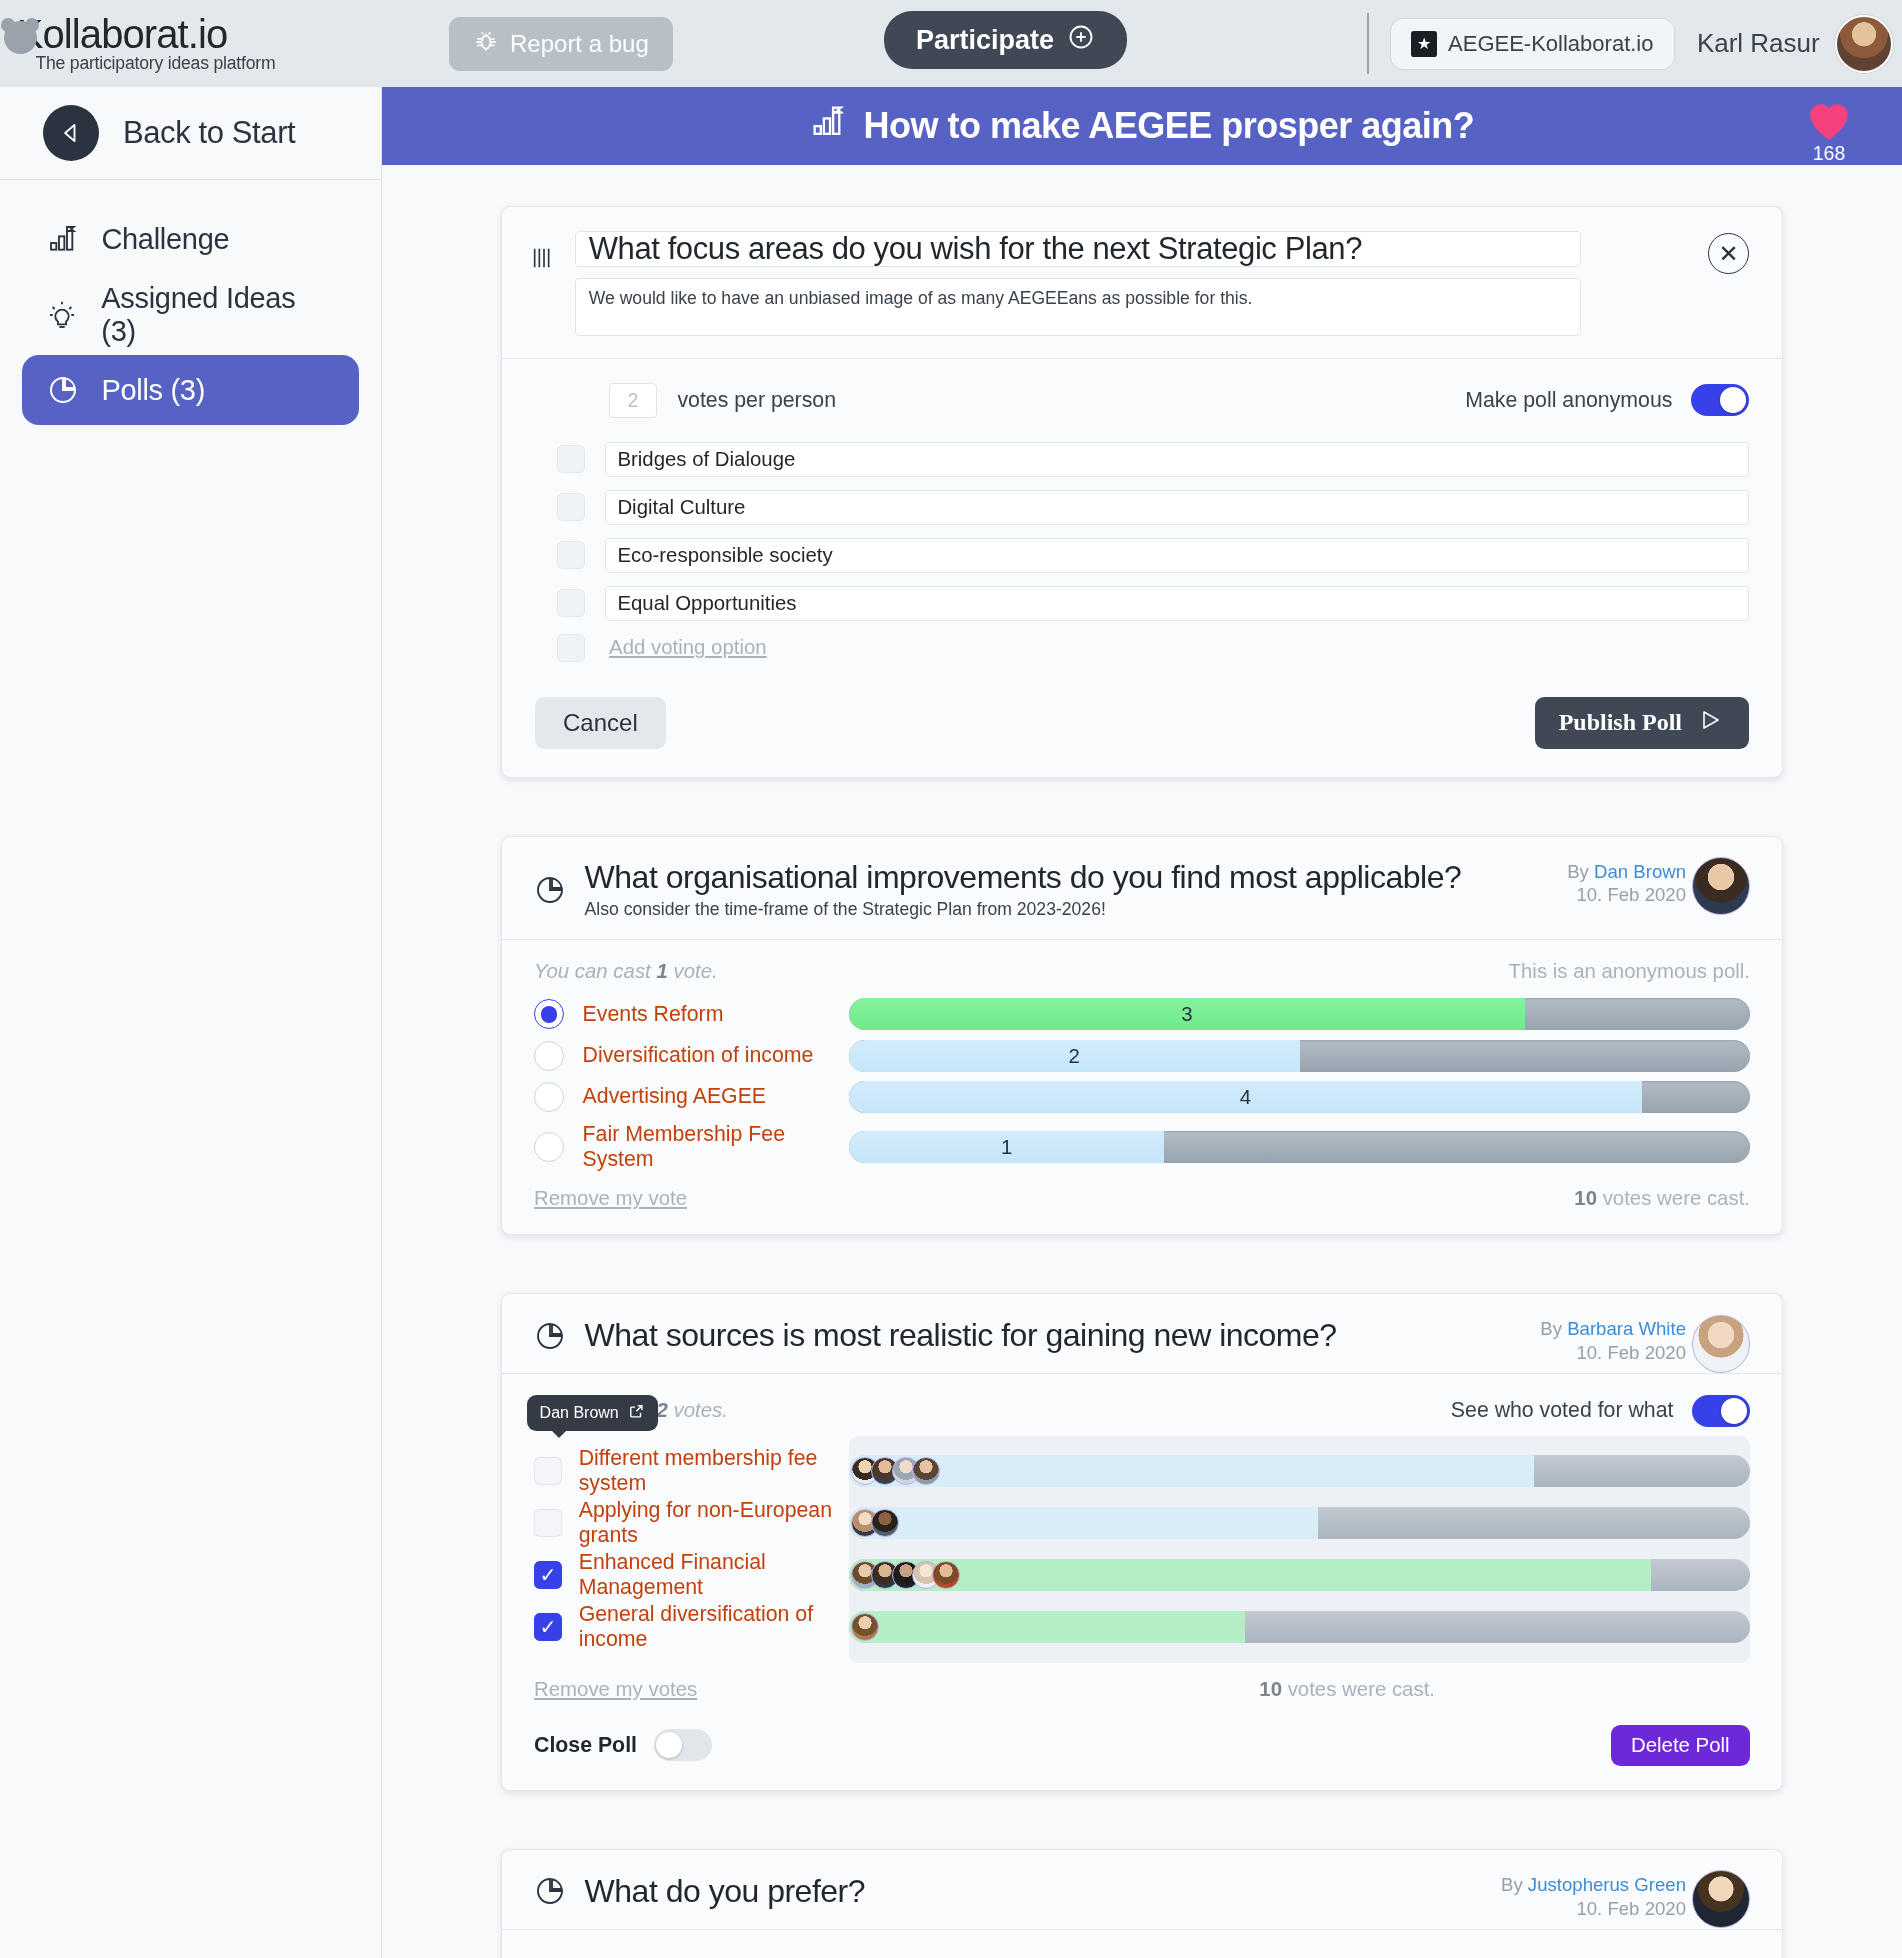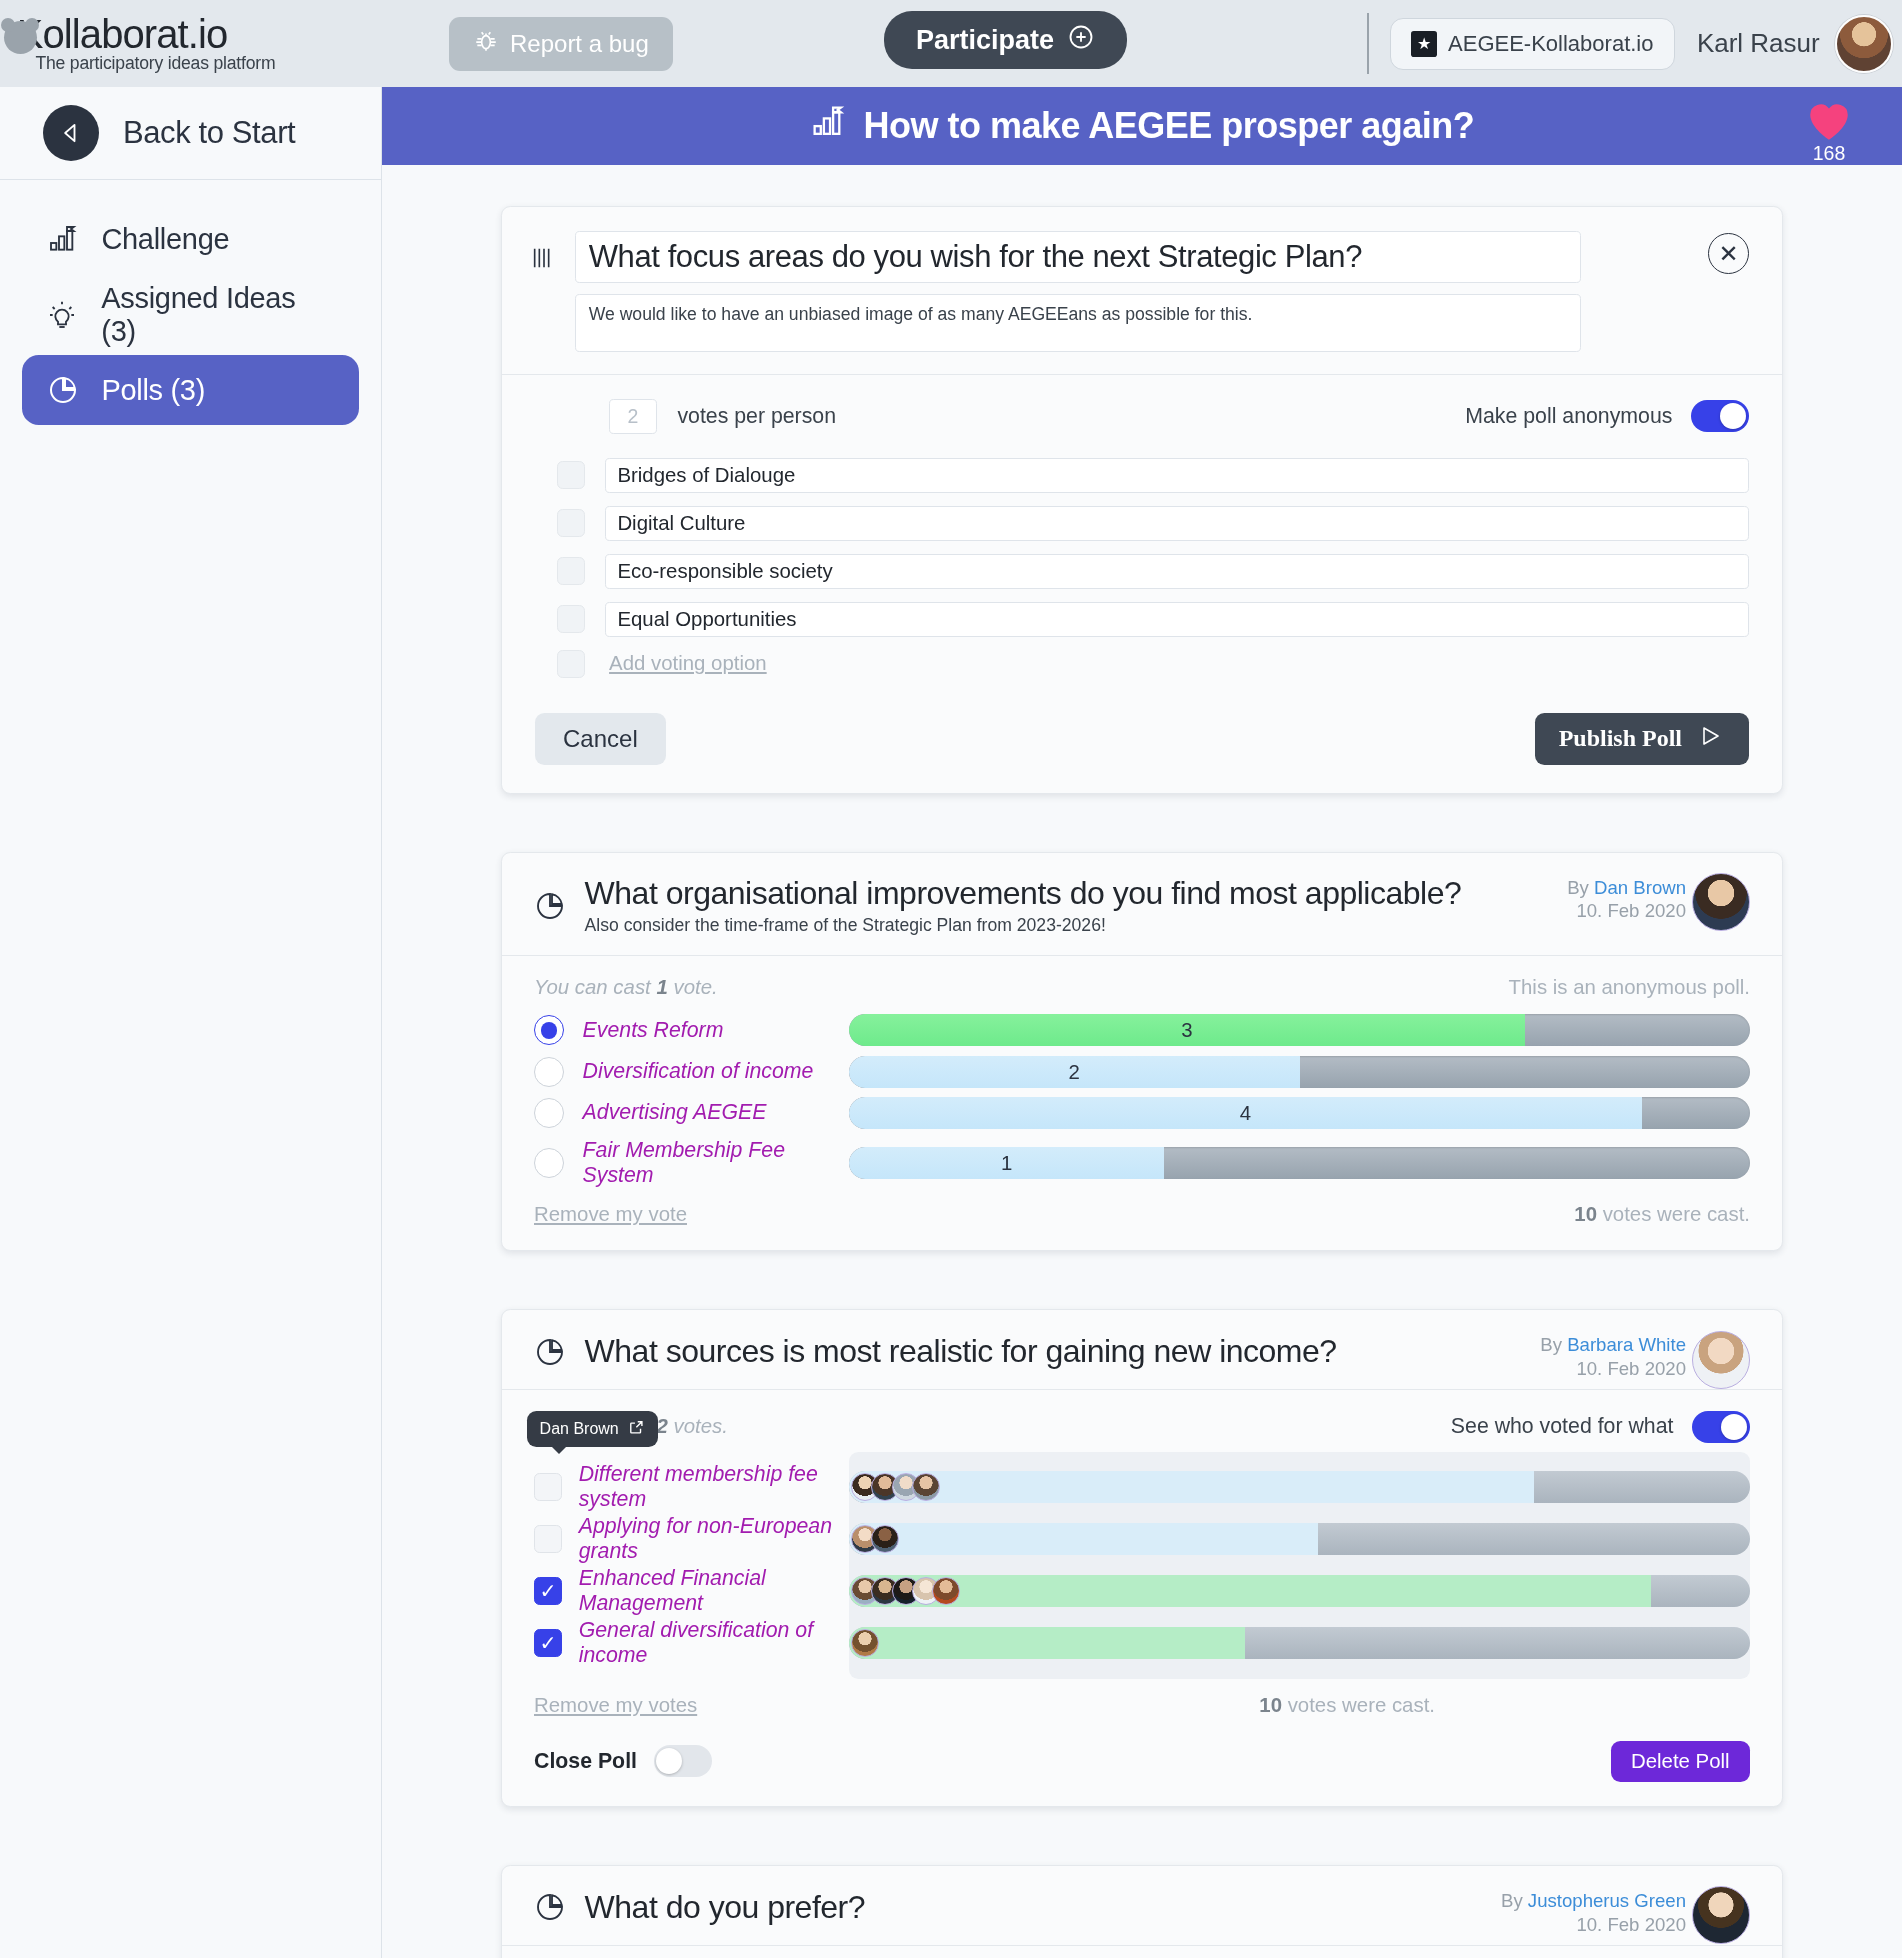--- a/index.html
+++ b/index.html
@@ -183,21 +183,21 @@
     box-shadow: 0 2.8px 6.5px rgba(40,50,70,0.10);
     overflow: hidden;
   }
 
   
   .edit-head { padding: 24px 28px 18.6px 28px; position: relative; display:flex; gap:16.7px;}
   .bars-ico { padding-top: 11px; }
   .edit-fields { flex: 1; max-width: 1006px; }
   .title-input {
     width: 100%;
-    height: 52px;
+    height: 36px;
     border: 0.9px solid #dfe4ea;
     border-radius: 4.6px;
     background: #ffffff;
     font-size: 31px;
     color: #22272e;
     padding: 0 13px;
     font-family: "Liberation Sans", sans-serif;
     letter-spacing: -0.4px;
   }
   .desc-input {
@@ -296,21 +296,21 @@
   .av-just { background: radial-gradient(circle at 50% 32%, #f0d6bb 0 26%, #46331f 27% 48%, #1e2733 49% 100%); }
 
   .poll-body { border-top: 0.9px solid #e4e8ec; padding: 20.4px 32px 24px 32px; }
   .poll-meta { display:flex; justify-content: space-between; align-items:center; margin-bottom: 15px; }
   .cast-note { font-size: 20.4px; color:#a9b2bb; font-style: italic; }
   .cast-note b { color: #7b848d; }
   .anon-note { font-size: 20.4px; color:#a9b2bb; }
 
   .opt-line { display:flex; align-items:center; margin-bottom: 9.3px; }
   .opt-label-col { width: 315px; display:flex; align-items:center; gap: 18.6px; }
-  .opt-label { font-size: 21.3px; color:#a21caf;font-style:italic; }
+  .opt-label { font-size: 21.3px; color:#c2410c; }
   .radio {
     width: 30px; height: 30px; border-radius: 50%;
     border: 1.9px solid #cdd3da; background:#ffffff; flex:0 0 auto; cursor:pointer;
     display:flex; align-items:center; justify-content:center;
   }
   .radio.sel { border-color: #3741e8; }
   .radio.sel:after { content:""; width:16.7px;height:16.7px;border-radius:50%;background:#3741e8; }
   .cbox {
     width: 28px; height: 28px; border-radius: 5.6px;
     border: 0.9px solid #e0e4e9; background:#f3f5f8; flex:0 0 auto; cursor:pointer;

